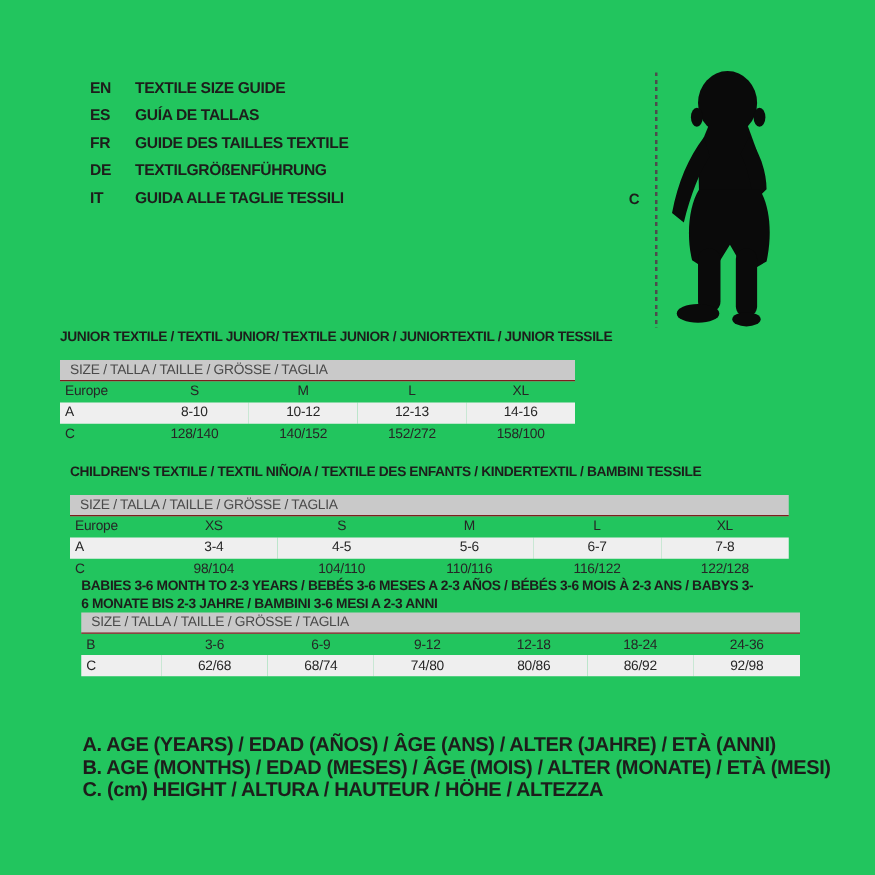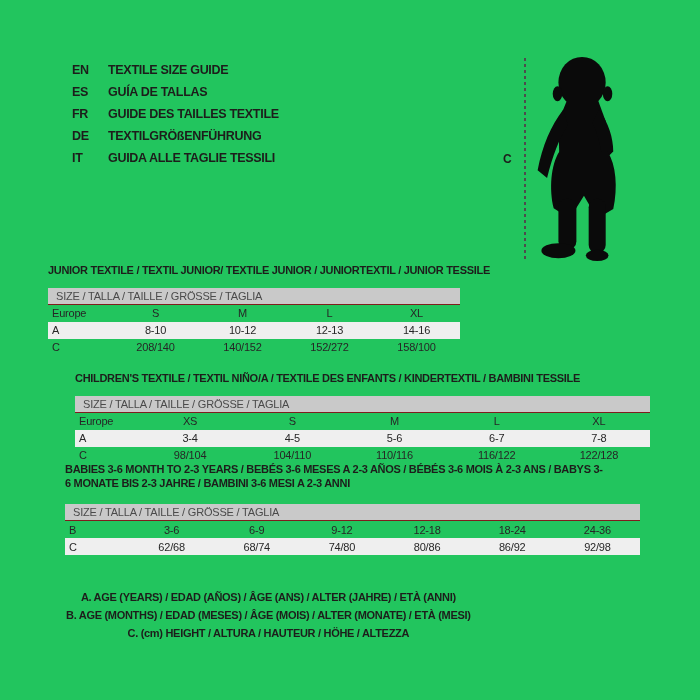--- a/index.html
+++ b/index.html
@@ -93,38 +93,37 @@
     white-space: nowrap;
   }
   table.size-grid td.row-label {
     width: 60px;
     text-align: left;
     padding-left: 4px;
   }
   table.size-grid tr:nth-child(even) { background: #efefef; }
 
   #t1 { left: 48px; top: 264px; width: 412px; }
-  #t2 { left: 75px; top: 372px; width: 575px; }
+  #t2 { left: 56px; top: 372px; width: 575px; }
   #t3 { left: 65px; top: 463px; width: 575px; }
   #t1 .tbl-title, #t2 .tbl-title { margin-bottom: 10px; }
-  #t3 .tbl-title { margin-bottom: 14px; }
+  #t3 .tbl-title { margin-bottom: 0; }
 
   
   .footnotes {
     position: absolute;
     left: 66px;
     top: 588px;
   }
   .footnote {
-    font-size: 11px;
+    font-size: 16px;
     font-weight: bold;
     letter-spacing: -0.3px;
     line-height: 18px;
     white-space: nowrap;
-    text-align: center;
   }
 </style>
 </head>
 <body>
 
 <div class="canvas">
 
   <div class="lang-block">
     <div class="lang-row">
       <span class="lang-code">EN</span>
@@ -183,21 +182,21 @@
           </tr>
           <tr>
             <td class="row-label">A</td>
             <td>8-10</td>
             <td>10-12</td>
             <td>12-13</td>
             <td>14-16</td>
           </tr>
           <tr>
             <td class="row-label">C</td>
-            <td>208/140</td>
+            <td>128/140</td>
             <td>140/152</td>
             <td>152/272</td>
             <td>158/100</td>
           </tr>
         </tbody>
     </table>
   </div>
 
   <div class="tbl-block" id="t2">
     <div class="tbl-title">CHILDREN'S TEXTILE / TEXTIL NIÑO/A / TEXTILE DES ENFANTS / KINDERTEXTIL / BAMBINI TESSILE</div>

